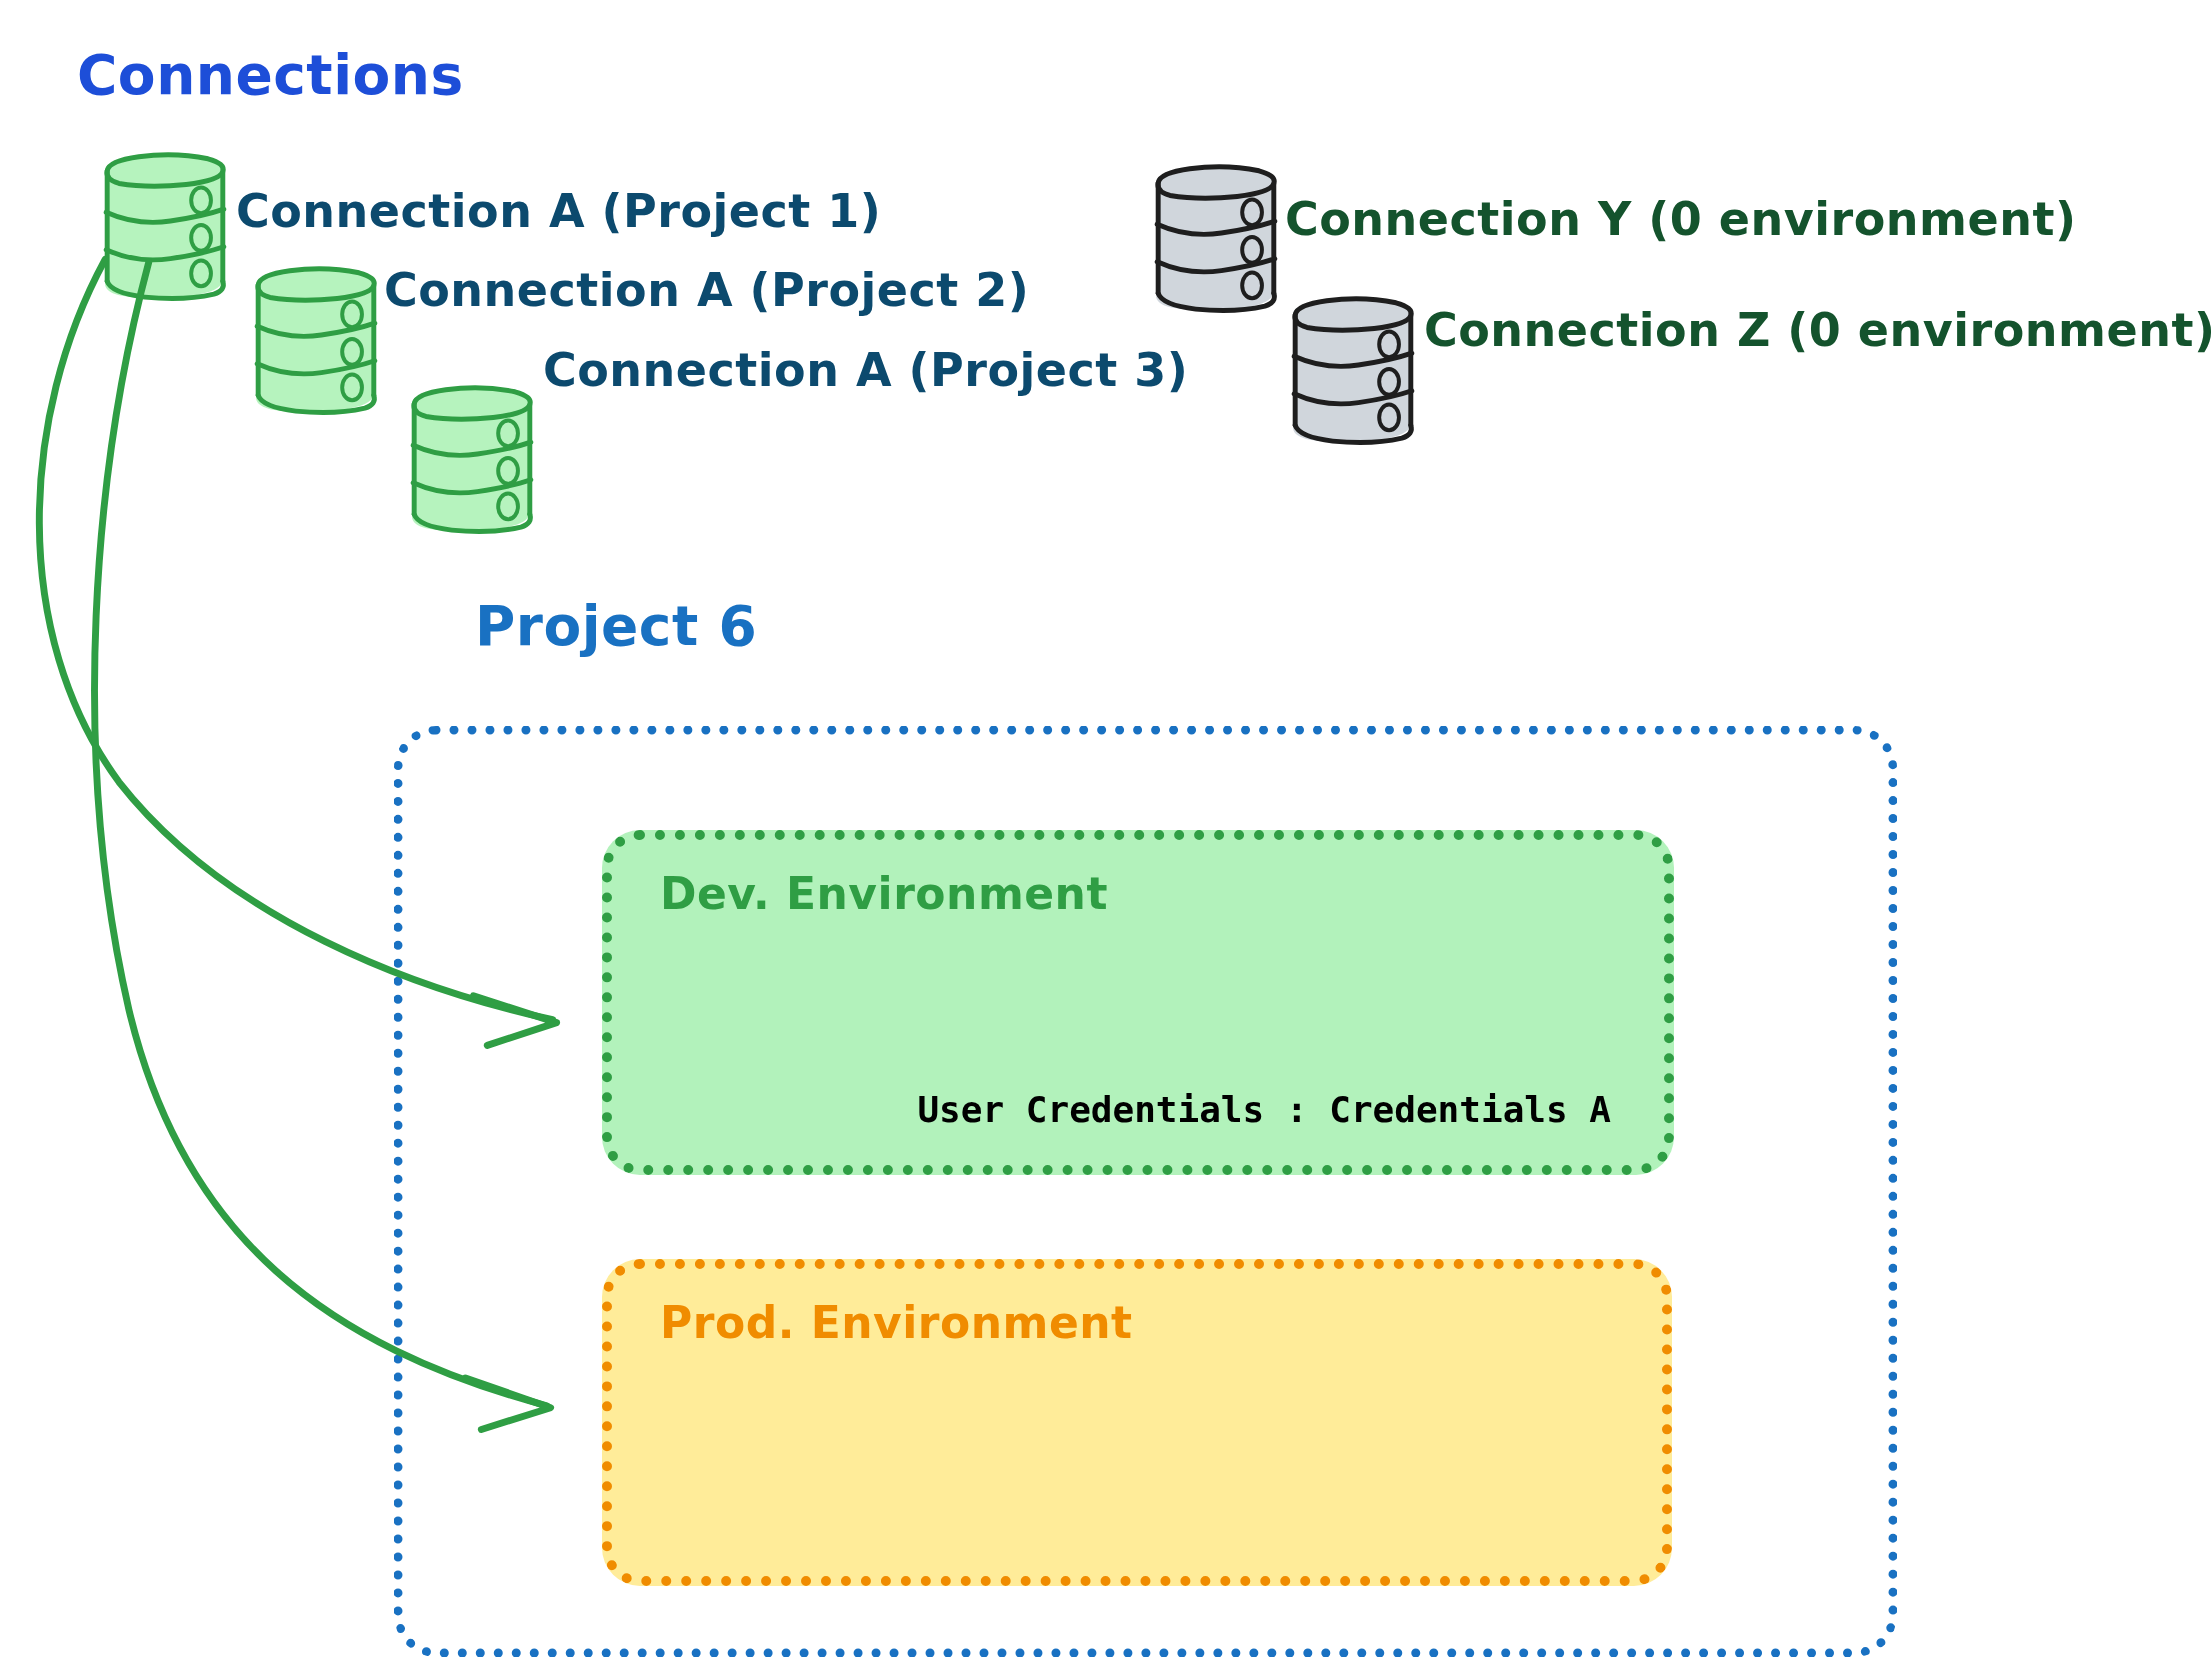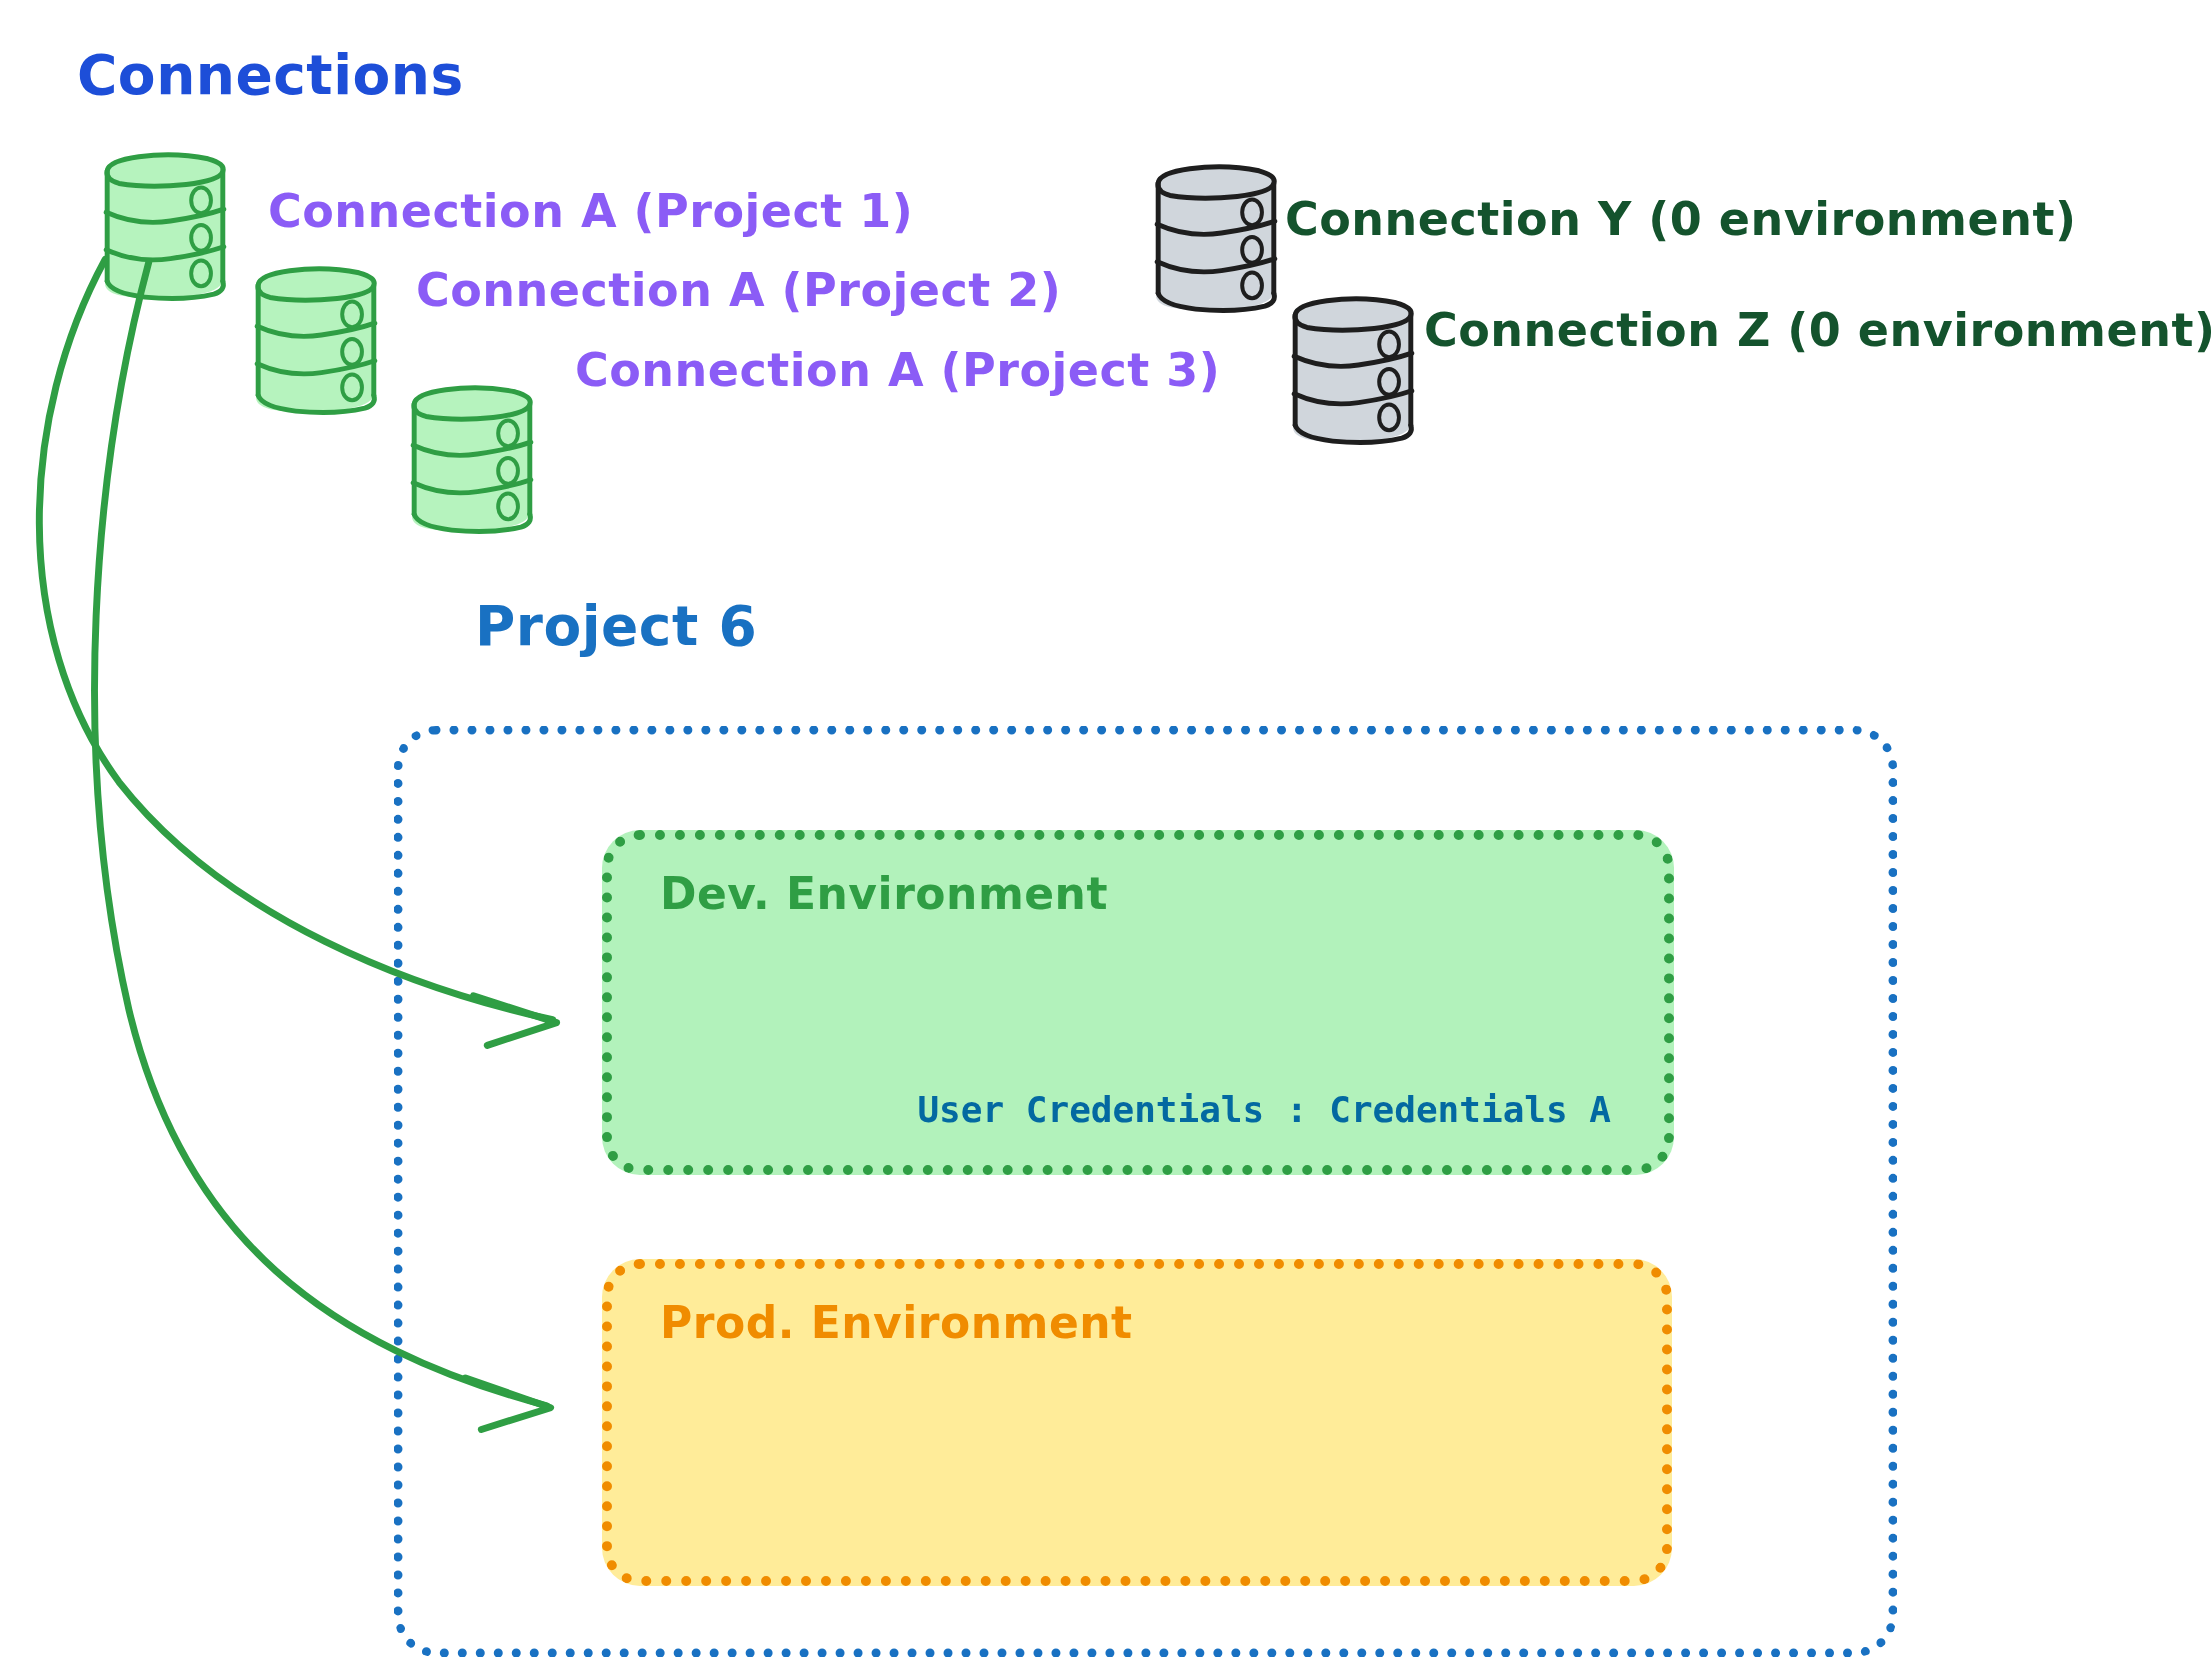--- a/index.html
+++ b/index.html
@@ -36,21 +36,21 @@
     font-size: 55px;
     color: #1d4ed8;
     margin-top: 31px;
   }
 
   
   .conn-label {
     font-size: 46px;
     line-height: 1;
   }
-  .conn-green { color: #8b5cf6; margin-left: 32px; }
+  .conn-green { color: #0c4a6e; }
   .conn-black { color: #14532d; text-align: right; }
 
   #lbl-a1 { left: 236px; top: 188px; }
   #lbl-a2 { left: 384px; top: 267px; }
   #lbl-a3 { left: 543px; top: 347px; }
   #lbl-y  { left: 1285px; top: 196px; }
   #lbl-z  { left: 1424px; top: 307px; }
 
   
   .db { position: absolute; }
@@ -115,21 +115,21 @@
 
   .env-body {
     position: absolute;
     right: 53px;
     text-align: right;
     font-size: 36px;
     line-height: 1.35;
   }
   #dev-body {
     bottom: 30px;
-    color: #0369a1;
+    color: #000000;
   }
   #prod-body {
     bottom: 30px;
     color: #e03131;
   }
 
   
   #arrows {
     position: absolute;
     left: 0;

